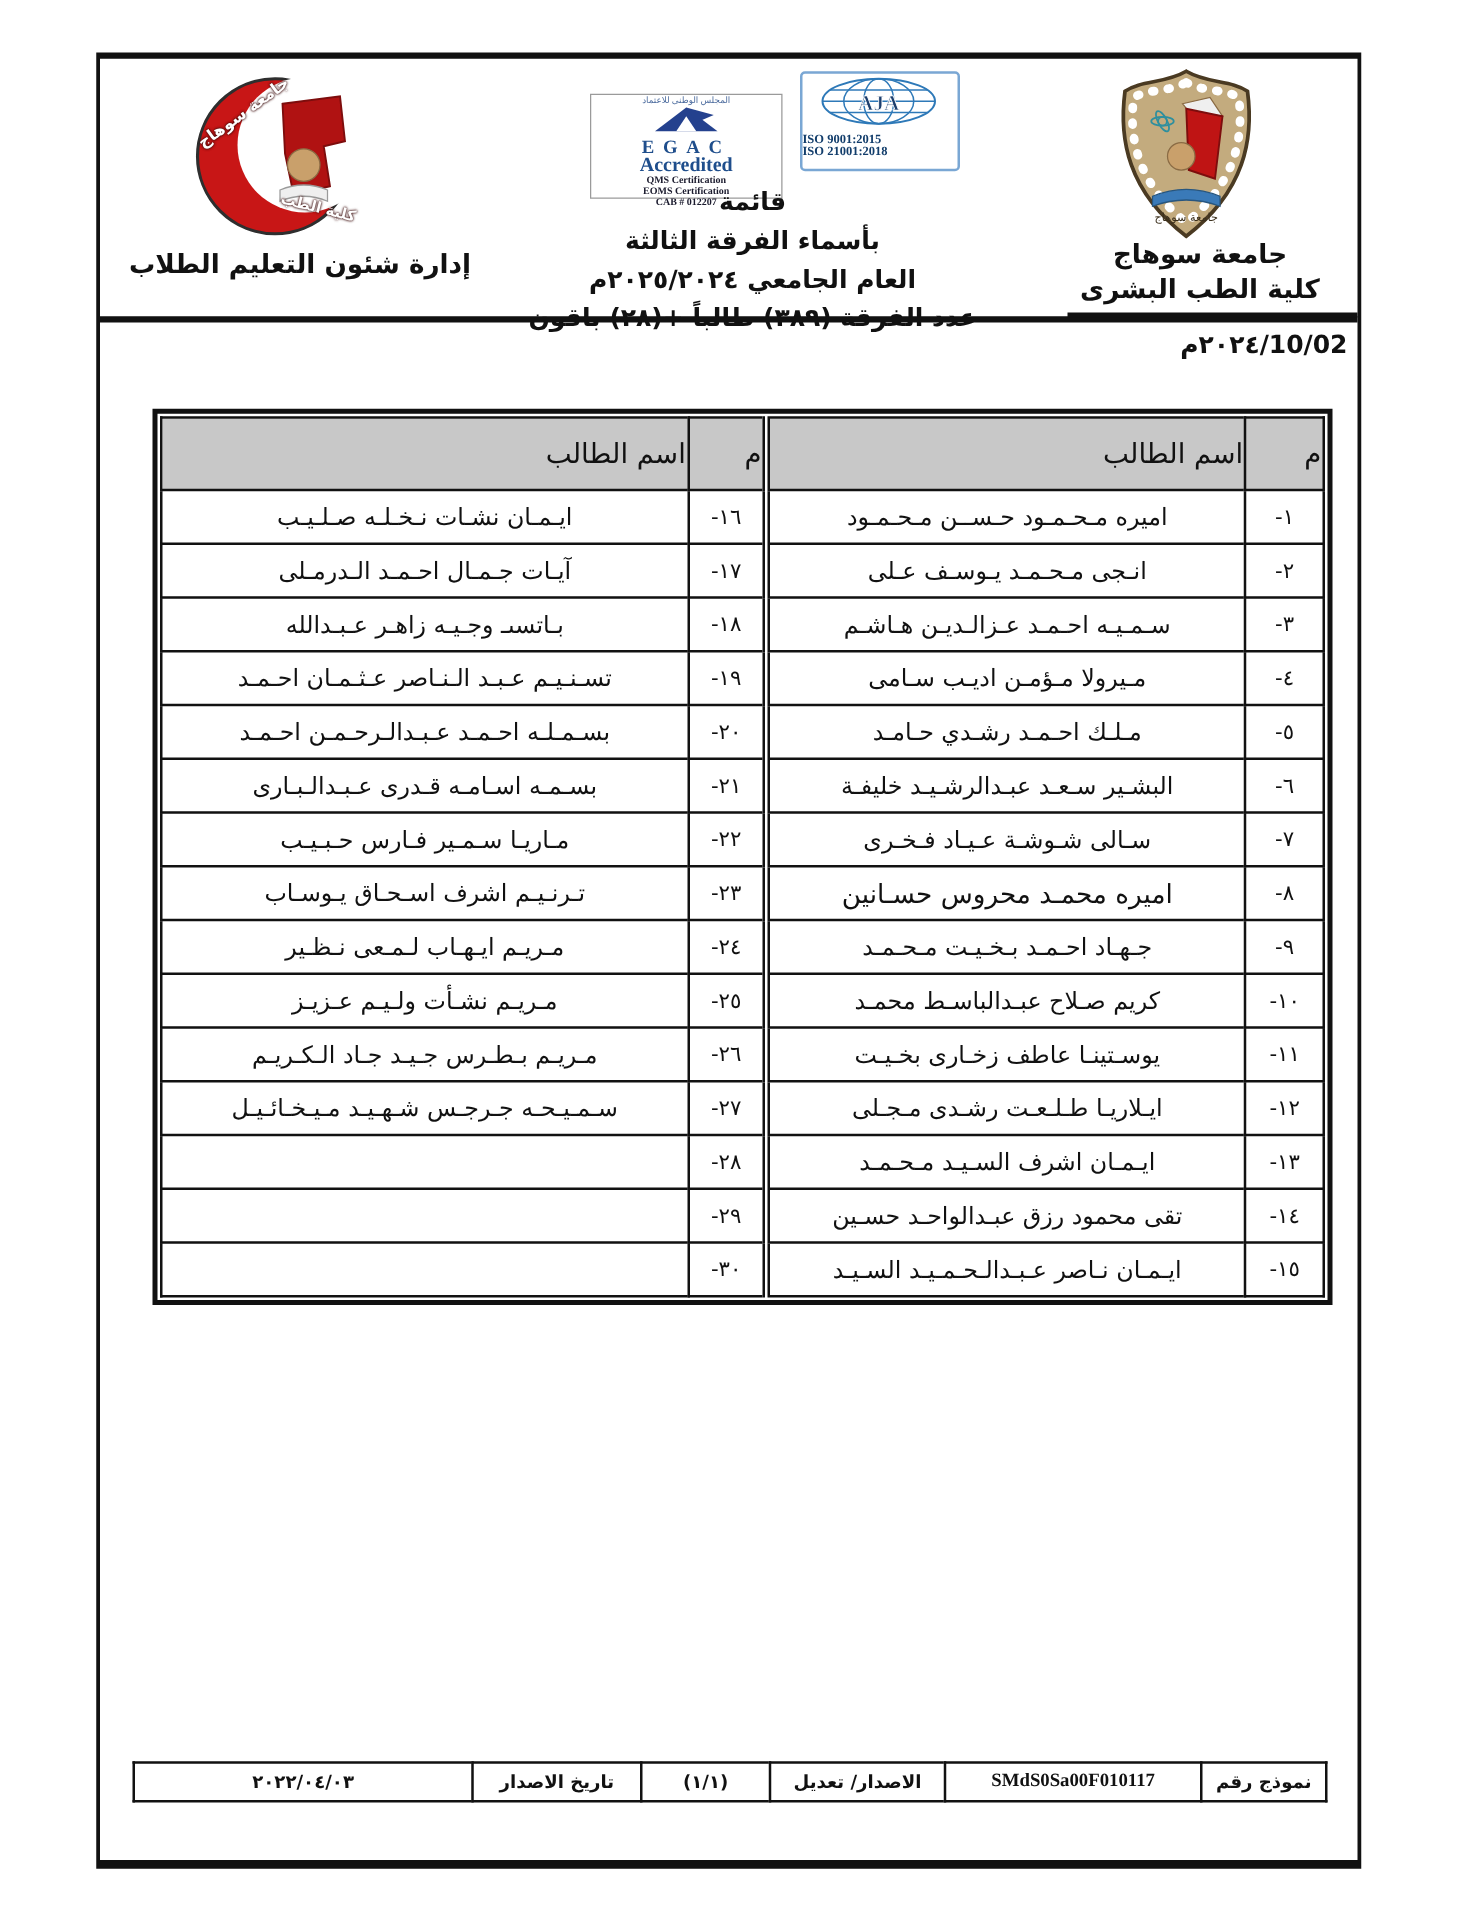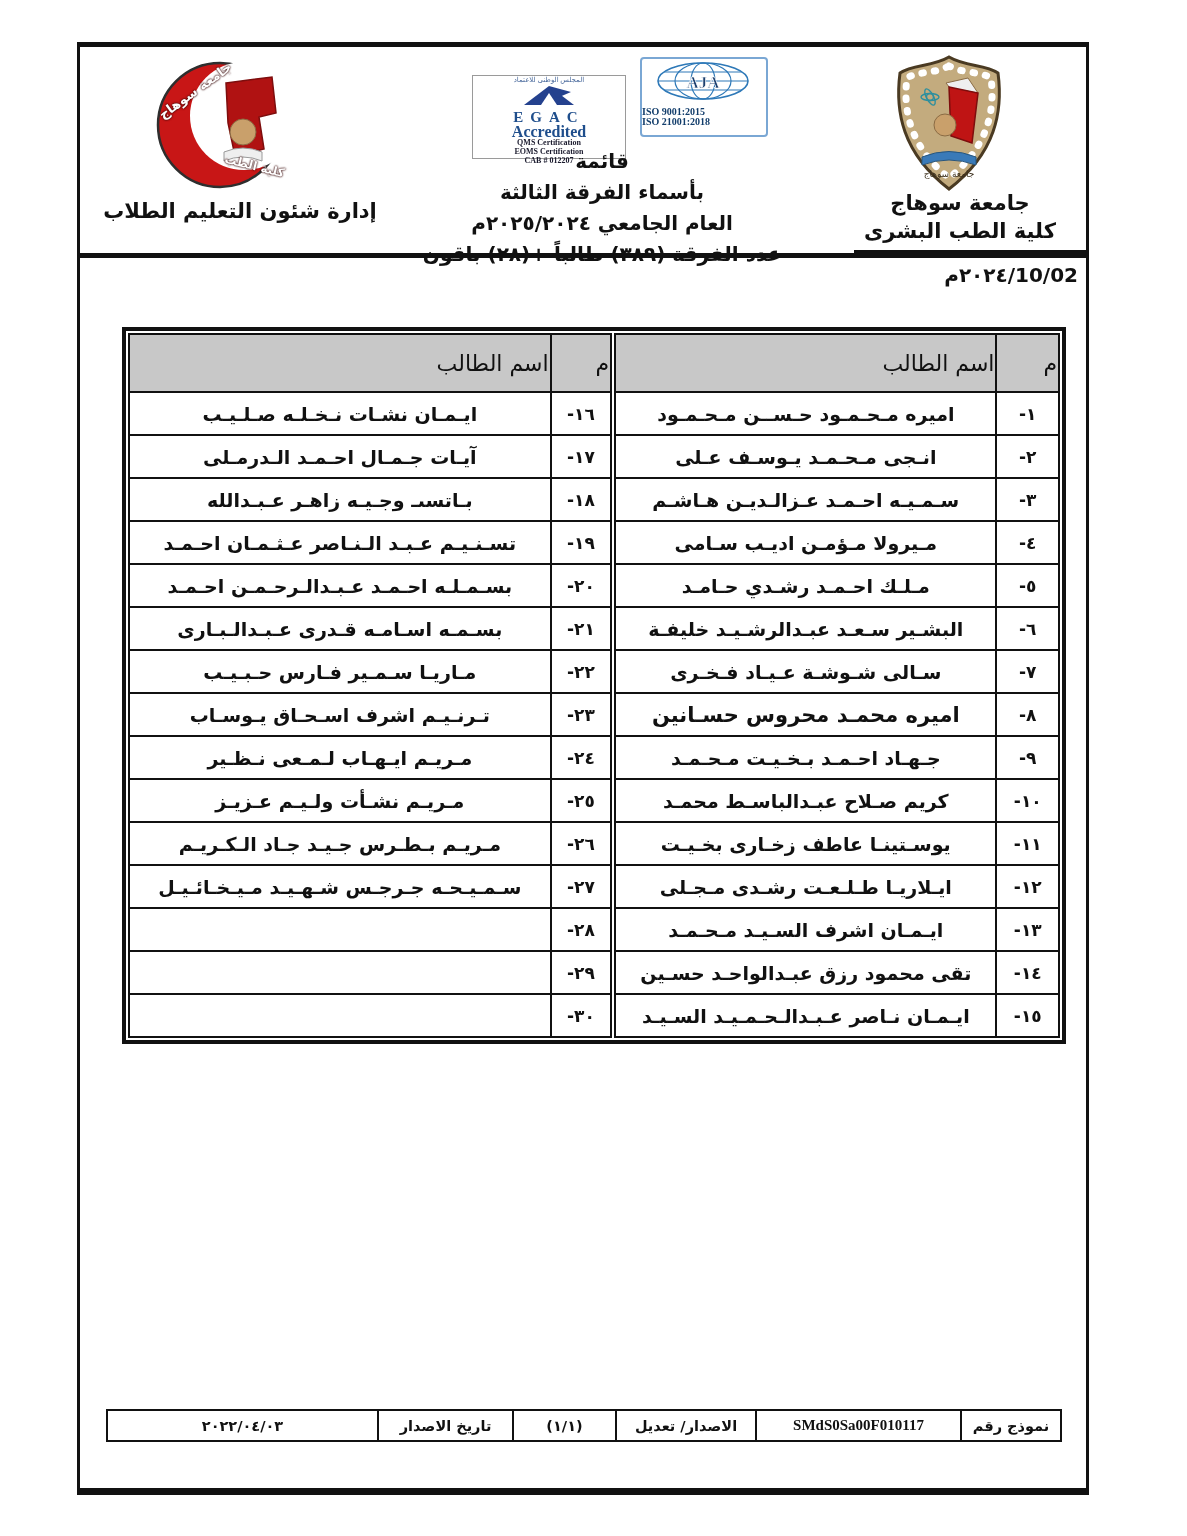--- a/index.html
+++ b/index.html
@@ -46,21 +46,21 @@
   .group-title{position:absolute;left:0;top:243px;width:100%;text-align:center;direction:rtl;
                font-size:20px;font-weight:bold;}
 
   
   .table-frame{position:absolute;left:42px;top:280px;width:944px;border:4px solid #111;
                padding:2px;box-sizing:border-box;}
   table.main{width:100%;border-collapse:collapse;direction:rtl;table-layout:fixed;}
   .main th,.main td{border:2px solid #111;overflow:hidden;white-space:nowrap;}
   .main th{background:var(--table_header_bg,#c8c8c8);height:54px;font-size:22px;font-weight:normal;
            text-align:right;}
-  .main td{height:39px;font-weight:bold;}
+  .main td{height:39px;font-weight:normal;}
   .main td.num{text-align:center;font-size:17px;margin-top:32px;}
   .main td.name{text-align:center;font-size:19px;}
   .main td.emph{font-size:21px;border-radius:19px;}
   .main td.mid,.main th.mid{border-right:6px double #111;}
 
   
   table.footer{position:absolute;left:26px;top:1362px;width:954px;border-collapse:collapse;
                direction:rtl;table-layout:fixed;}
   .footer td{border:2px solid #111;height:27px;text-align:center;font-size:14.5px;font-weight:bold;
              white-space:nowrap;overflow:hidden;}

